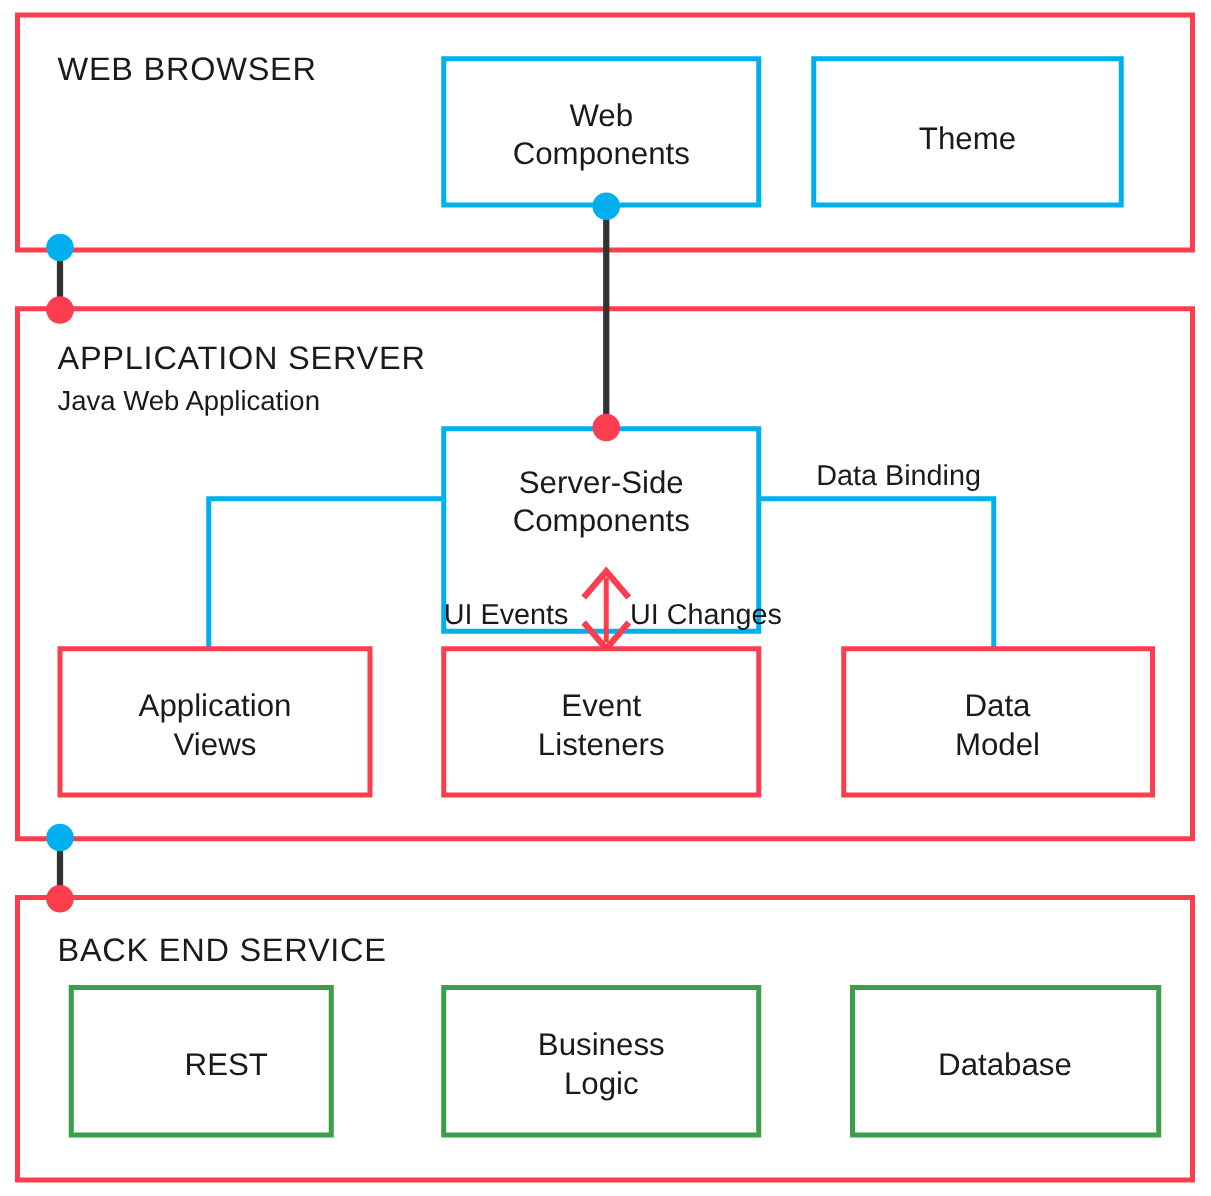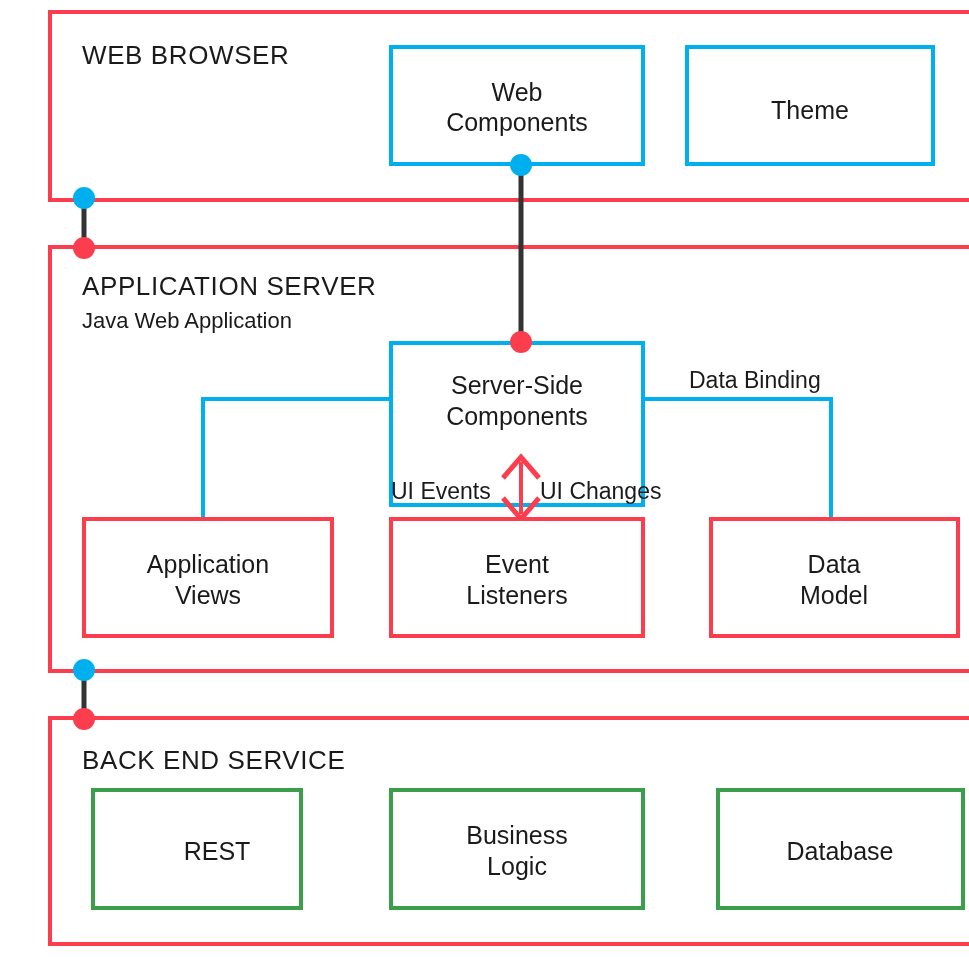--- a/index.html
+++ b/index.html
@@ -10,21 +10,20 @@
   body {
     width: 969px;
     height: 957px;
     font-family: "Liberation Sans", sans-serif;
     overflow: hidden;
   }
   #diagram-root {
     position: relative;
     width: 834px;
     height: 957px;
-    padding-left: 36px;
   }
   svg.diagram {
     display: block;
     width: 969px;
     height: 957px;
   }
   text {
     font-family: "Liberation Sans", sans-serif;
     fill: #1a1a1a;
   }

